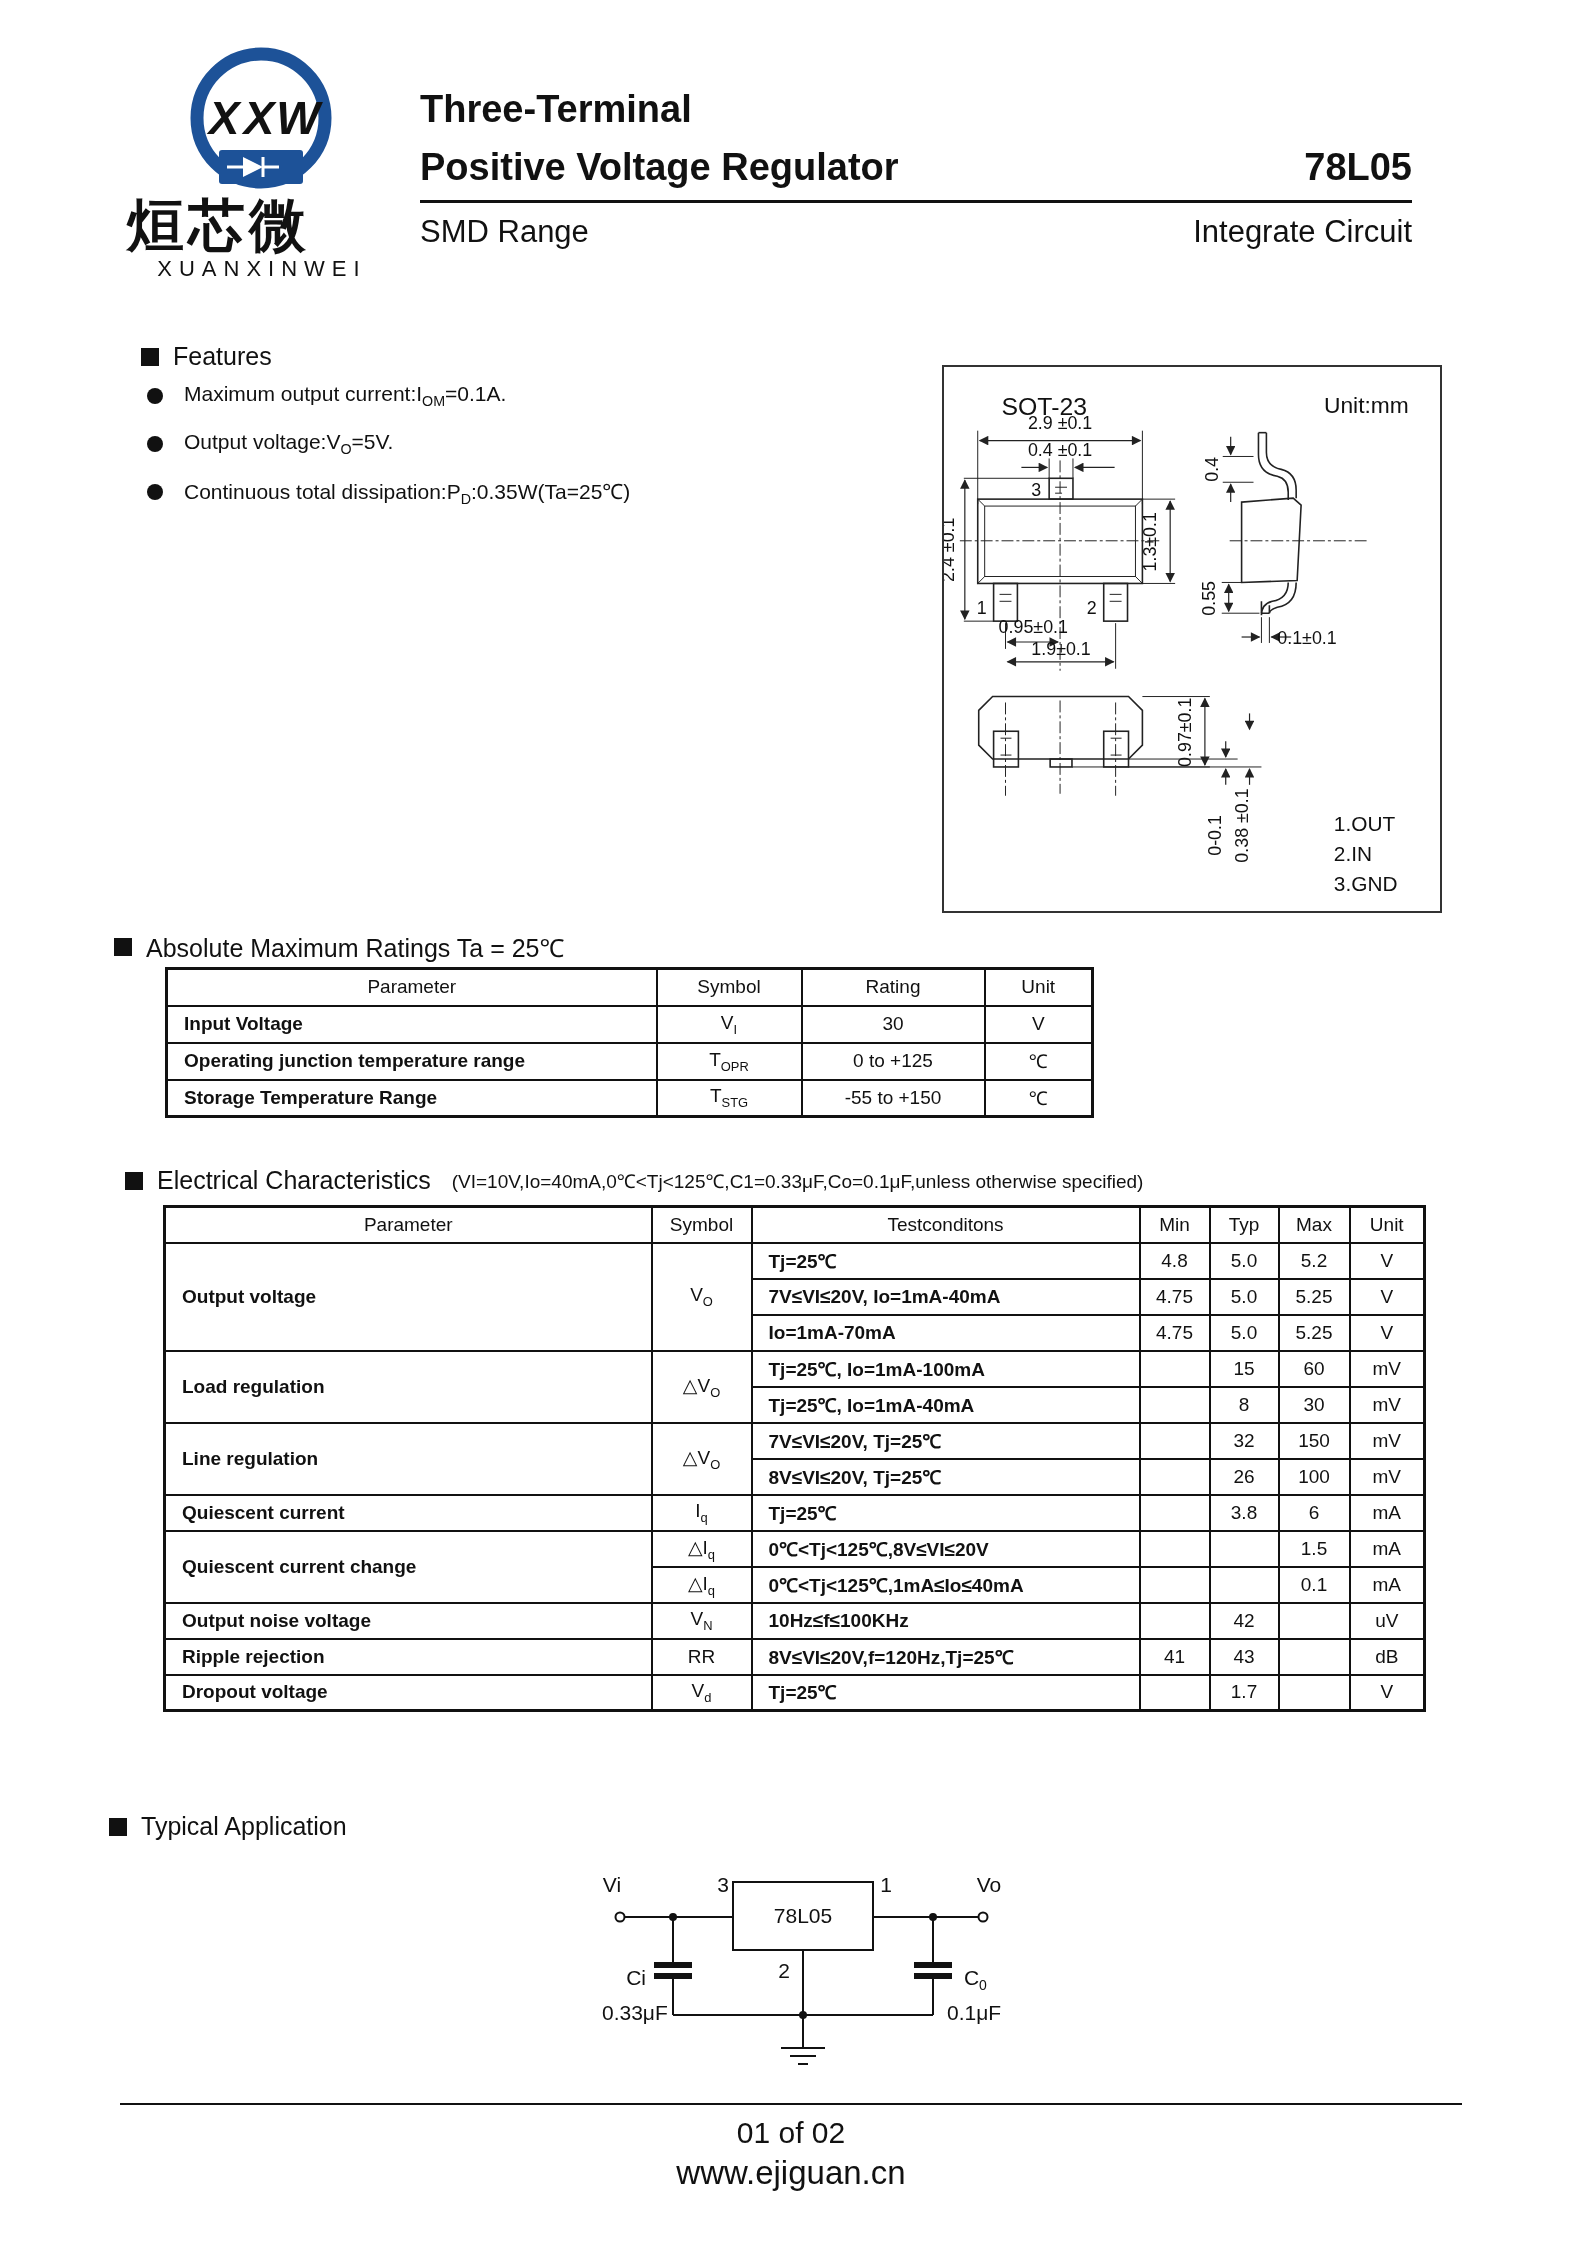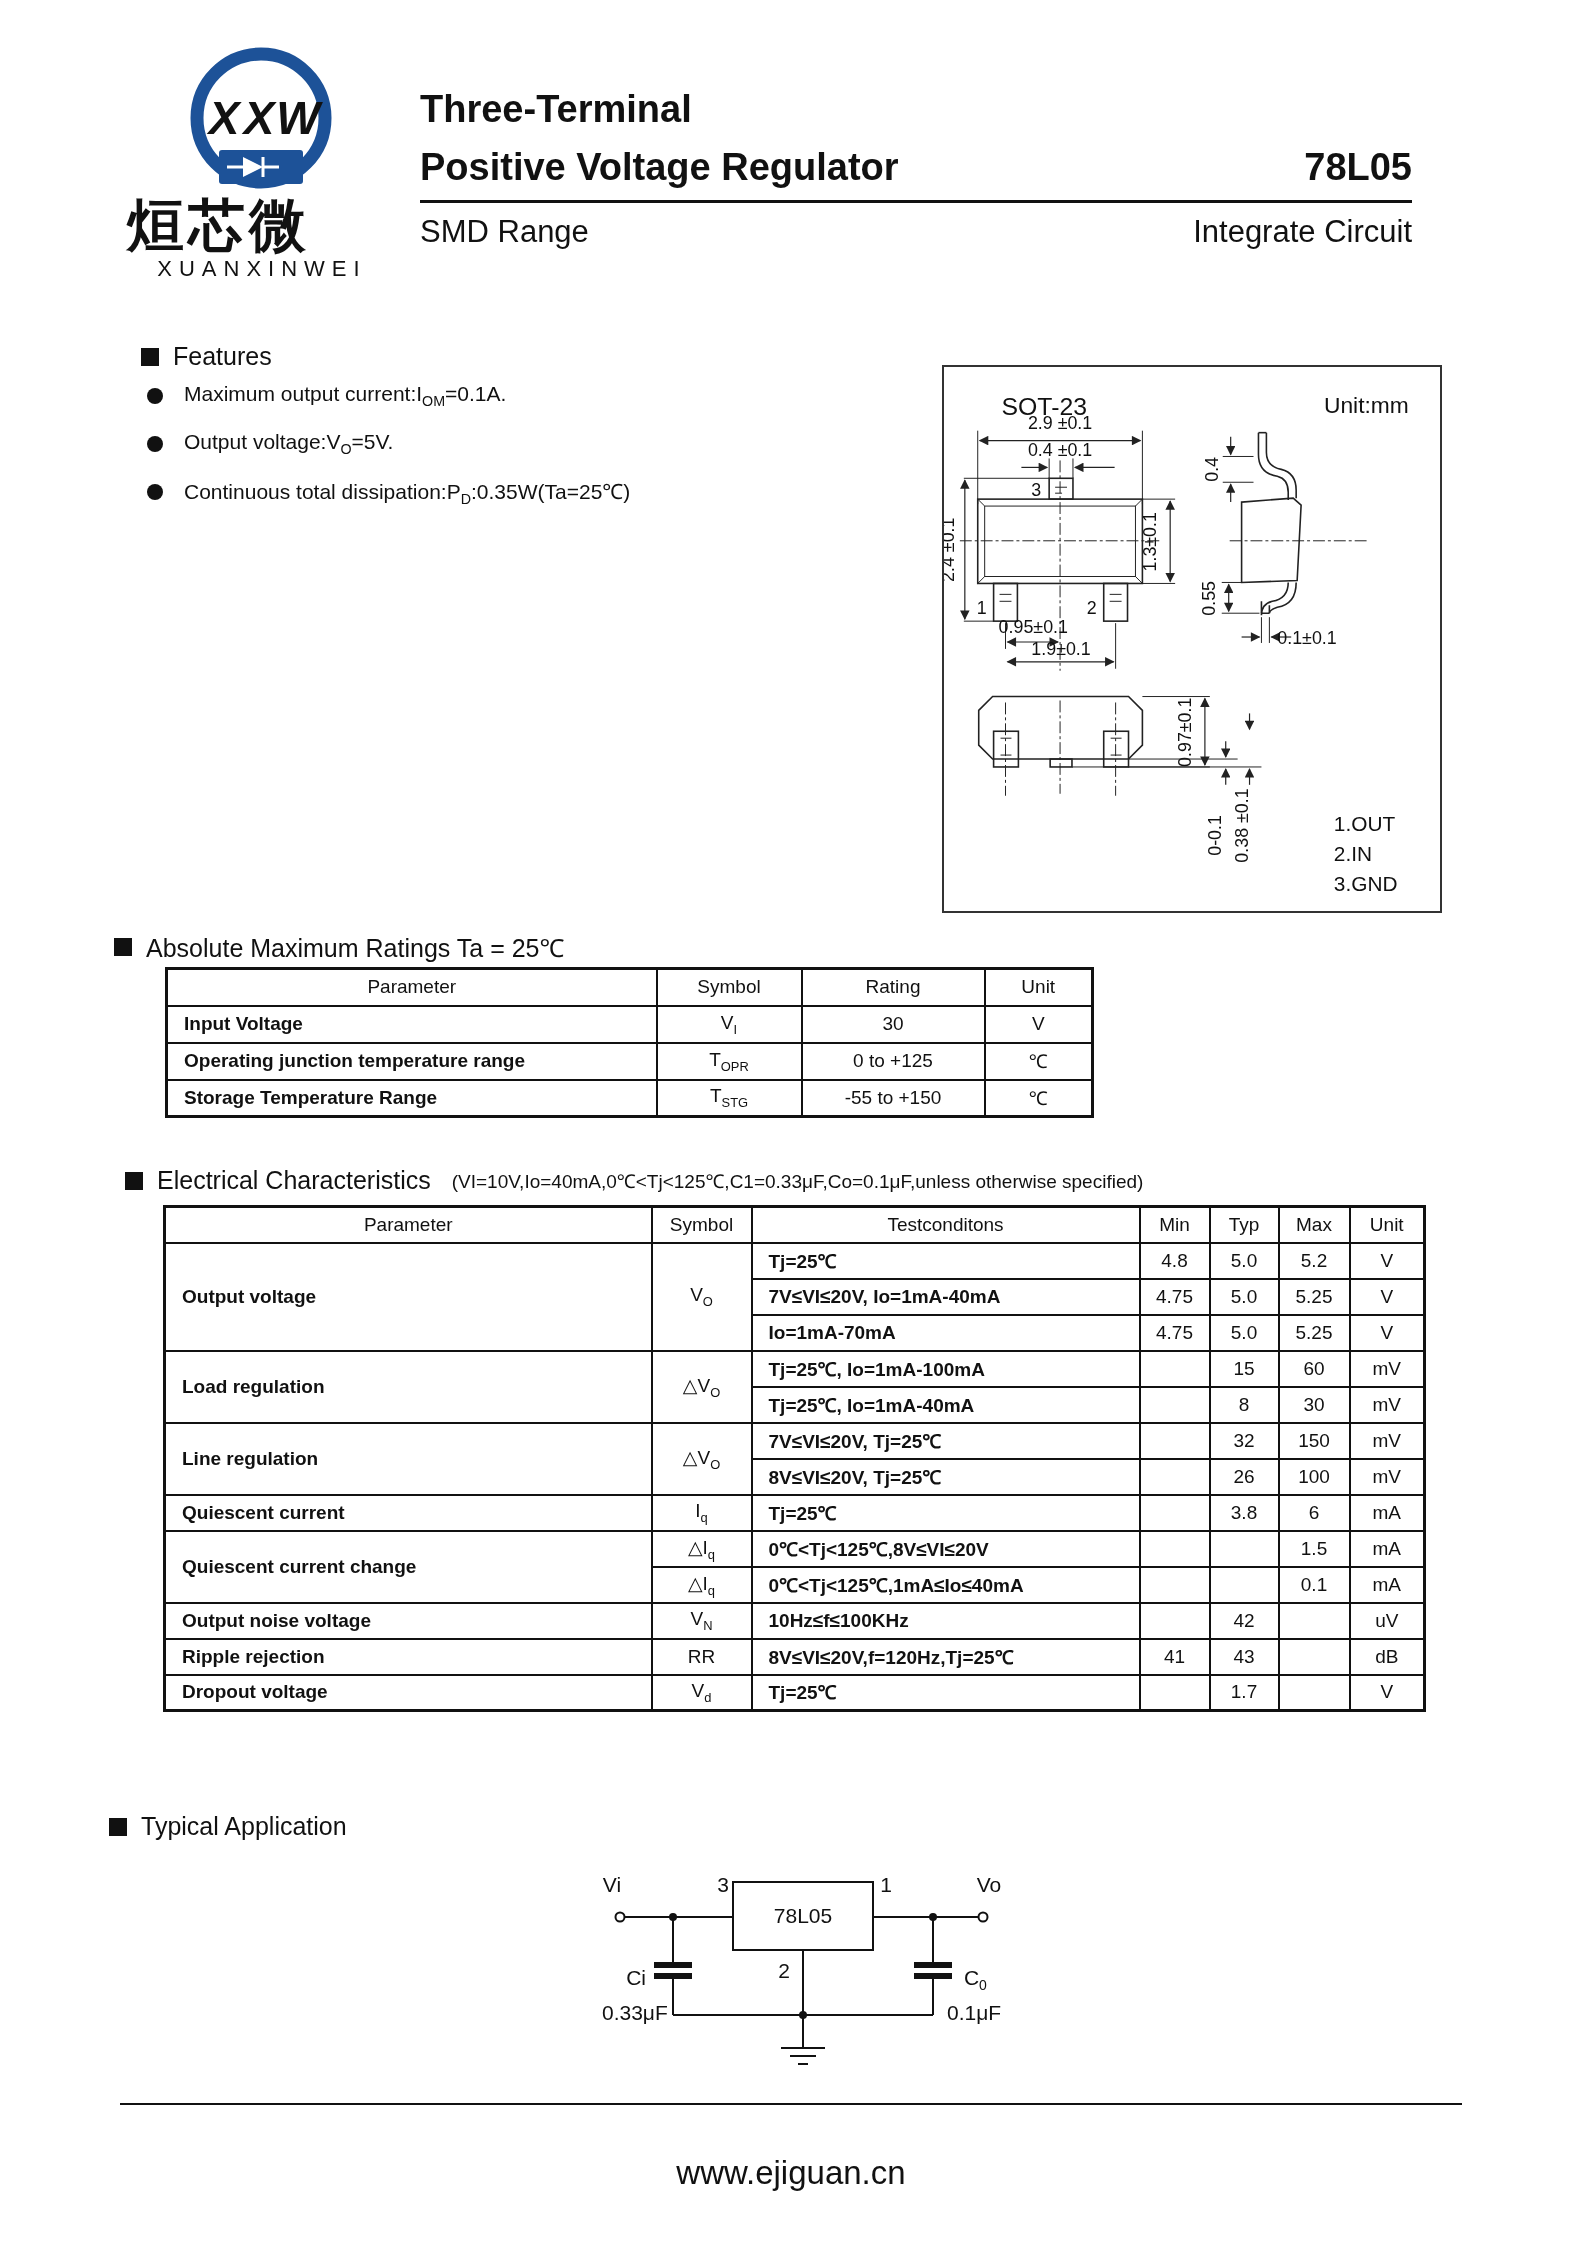--- a/index.html
+++ b/index.html
@@ -422,15 +422,16 @@
       <line class="cp" x1="334" y1="110" x2="372" y2="110"></line>
       <line class="cp" x1="334" y1="121" x2="372" y2="121"></line>
     </g>
     <line class="w" x1="353" y1="124" x2="353" y2="160"></line>
     <text class="ct" x="384" y="130">C</text>
     <text x="399" y="135" font-size="14">0</text>
     <text class="ct" x="367" y="165">0.1μF</text>
   </svg>
 
   <div class="f-line"></div>
+  <div class="f-page">01 of 02</div>
   <div class="f-site">www.ejiguan.cn</div>
 
 </div>
 
 </body></html>

